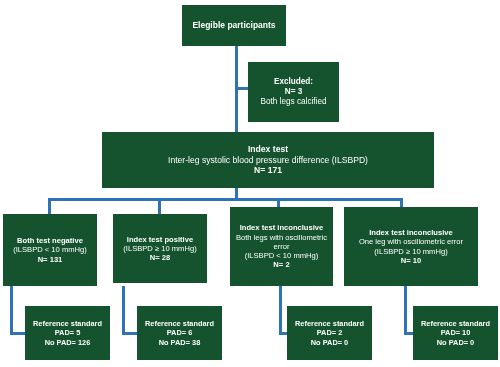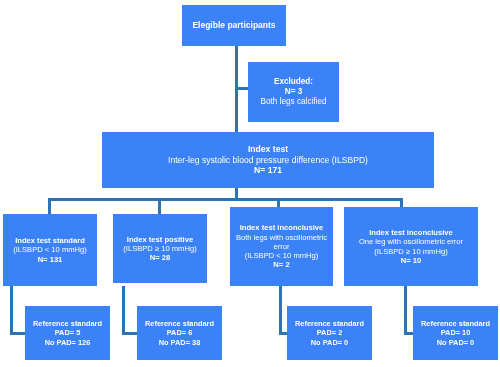--- a/index.html
+++ b/index.html
@@ -14,21 +14,21 @@
     overflow: hidden;
   }
   #flowchart {
     position: relative;
     width: 500px;
     height: 367px;
     background: #ffffff;
   }
   .node {
     position: absolute;
-    background: #3b82f6;
+    background: #14532d;
     color: #ffffff;
     box-sizing: border-box;
     display: flex;
     flex-direction: column;
     align-items: center;
     justify-content: center;
     text-align: center;
     line-height: 1.22;
     padding: 2px 3px;
     z-index: 2;
@@ -124,21 +124,21 @@
     <span class="line">Both legs calcified</span>
   </div>
 
   <div class="node" id="node-indextest">
     <span class="line bold">Index test</span>
     <span class="line">Inter-leg systolic blood pressure difference (ILSBPD)</span>
     <span class="line bold">N= 171</span>
   </div>
 
   <div class="node" id="node-r1">
-    <span class="line bold">Index test standard</span>
+    <span class="line bold">Both test negative</span>
     <span class="line">(ILSBPD &lt; 10 mmHg)</span>
     <span class="line bold">N= 131</span>
   </div>
 
   <div class="node" id="node-r2">
     <span class="line bold">Index test positive</span>
     <span class="line">(ILSBPD ≥ 10 mmHg)</span>
     <span class="line bold">N= 28</span>
   </div>
 

